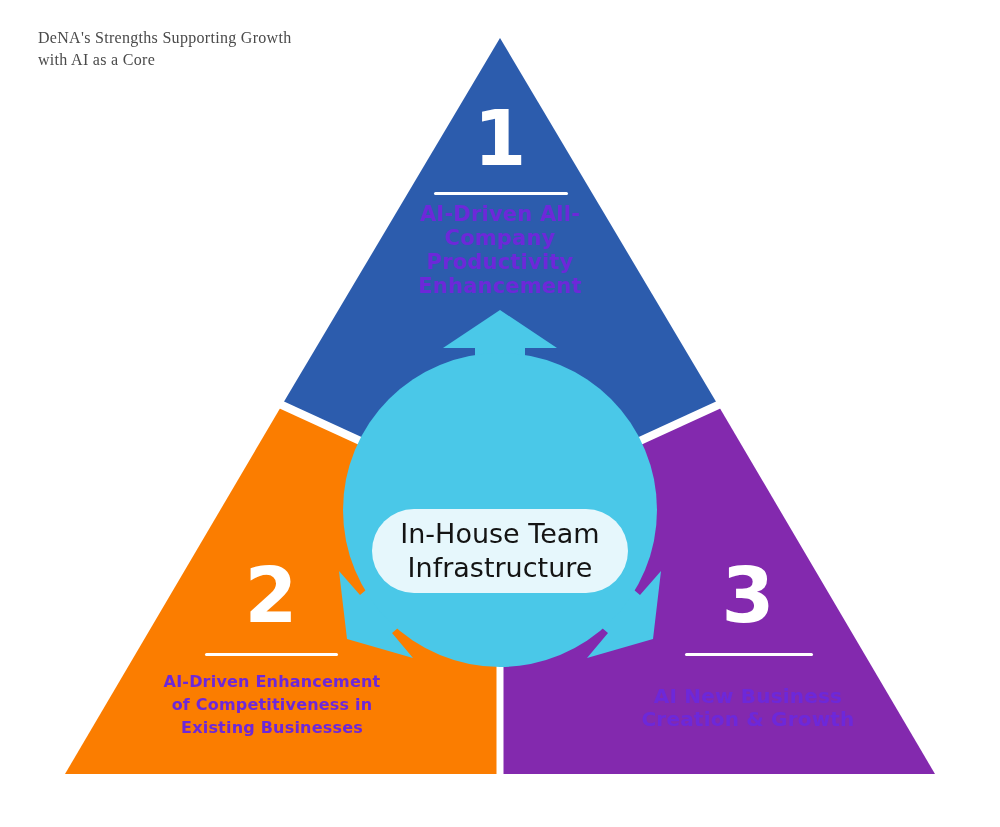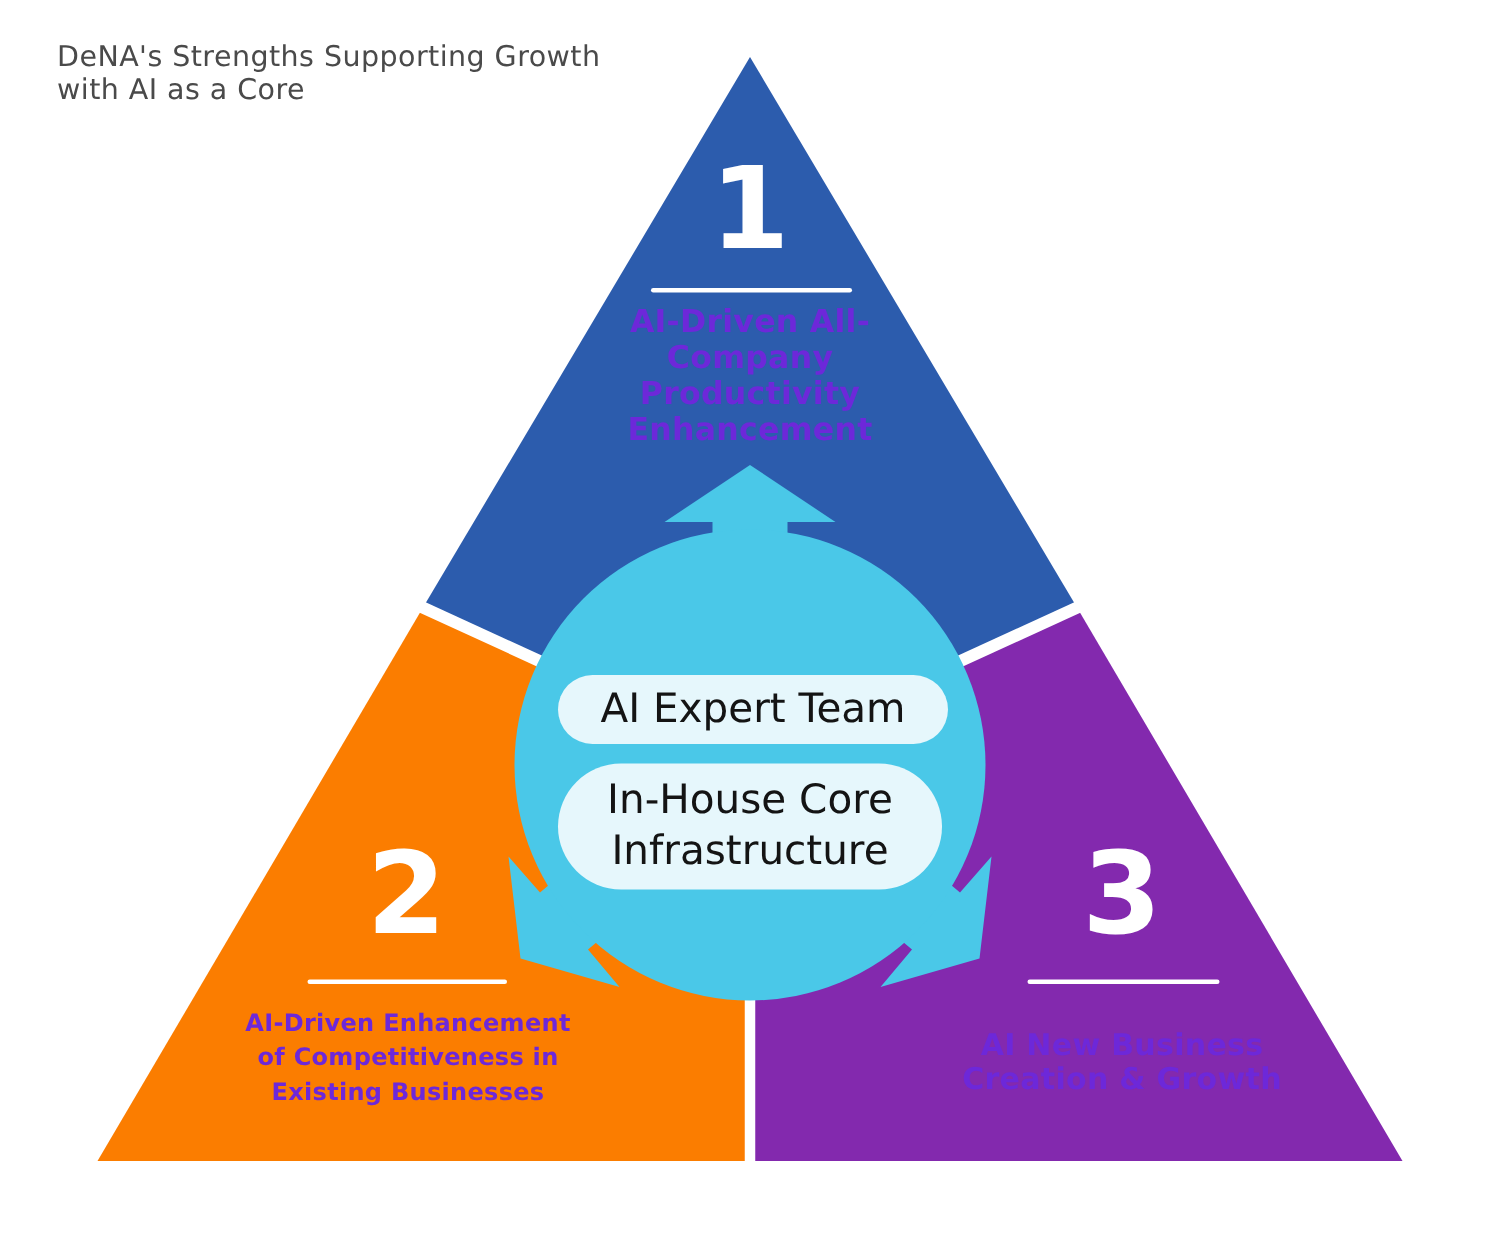--- a/index.html
+++ b/index.html
@@ -4,22 +4,22 @@
 <style>
   html,body { margin:0; padding:0; background:#ffffff; }
   .stage {
     position:relative; width:1000px; height:827px; background:#ffffff;
     font-family:"DejaVu Sans","Liberation Sans",sans-serif; overflow:hidden;
   }
   .stage svg { position:absolute; left:0; top:0; }
 
   .title {
     position:absolute; left:38px; top:27px;
-    font-size:19px; line-height:22px; letter-spacing:.3px;
-    color:var(--titleColor,#4a4a4a); white-space:pre-line; font-weight:500;
+    font-size:16px; line-height:22px; letter-spacing:.3px;
+    color:var(--titleColor,#4a4a4a); white-space:pre-line; font-weight:500;font-family:Liberation Serif, serif;
   }
 
   .num {
     position:absolute; width:200px; text-align:center;
     color:#ffffff; font-size:76px; line-height:78px; font-weight:bold;
   }
   .num1 { left:400px; top:100px; }
   .num2 { left:171px; top:557px; }
   .num3 { left:648px; top:557px; }
 
@@ -80,21 +80,18 @@
   <div class="rule rule2"></div>
   <div class="label label2">AI-Driven Enhancement
 of Competitiveness in
 Existing Businesses</div>
 
   <div class="num num3">3</div>
   <div class="rule rule3"></div>
   <div class="label label3">AI New Business
 Creation &amp; Growth</div>
 
-  <div class="pill pill1">
-    <span>AI Expert Team</span>
-  </div>
   <div class="pill pill2">
-    <span>In-House Core
+    <span>In-House Team
 Infrastructure</span>
   </div>
 
 </div>
 
 </body></html>

